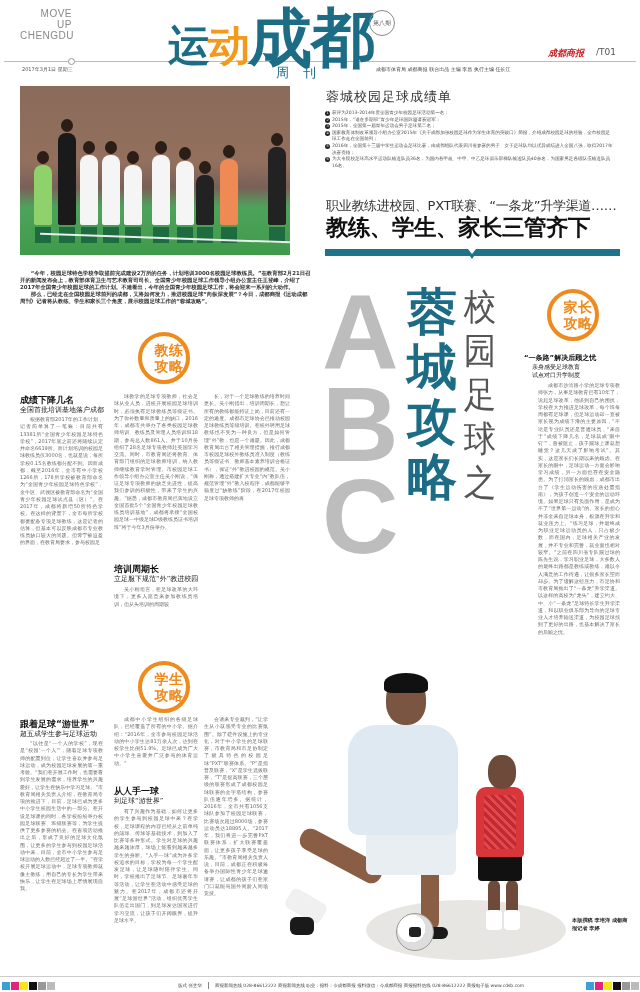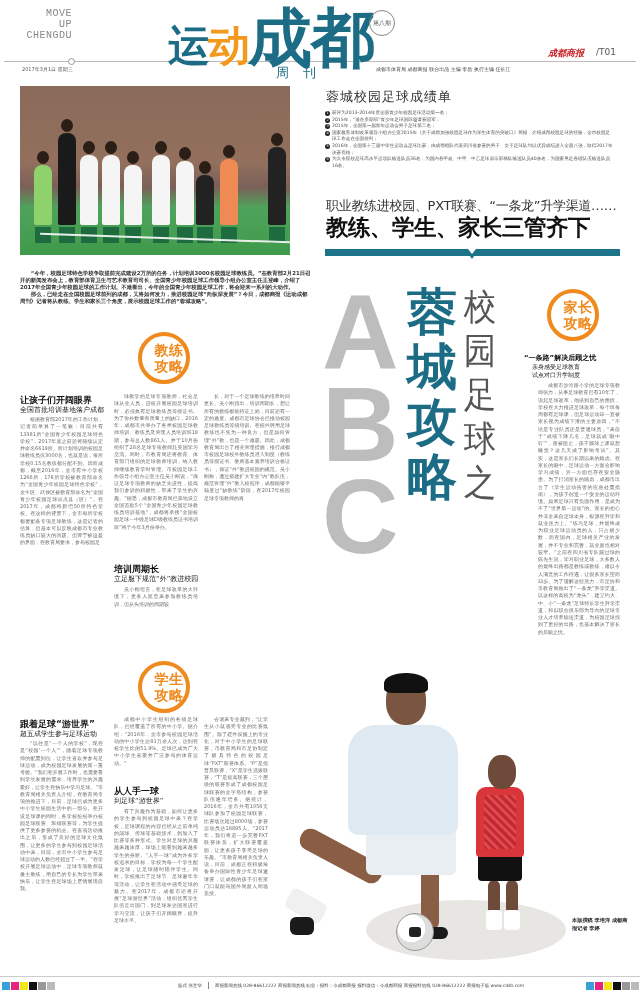--- a/index.html
+++ b/index.html
@@ -1,20 +1,20 @@
 <!DOCTYPE html>
 <html><head>
 <meta charset="utf-8">
 <style>
   * { box-sizing: border-box; margin: 0; padding: 0; }
   html, body { width: 640px; height: 992px; background: #fff; overflow: hidden; }
   body { position: relative; font-family: "DejaVu Sans", sans-serif; color: #333; }
 
   
-  .move-up { position: absolute; left: 20px; top: 8px; width: 52px; text-align: right; font-family: Liberation Mono, monospace; font-size: 10px; line-height: 11px; color: #888; letter-spacing: 0.5px; font-weight: 300; }
+  .move-up { position: absolute; left: 20px; top: 8px; width: 52px; text-align: right; font-family: Liberation Sans, sans-serif; font-size: 10px; line-height: 11px; color: #888; letter-spacing: 0.5px; font-weight: 300; }
   .masthead-rule { position: absolute; left: 4px; right: 4px; top: 61px; height: 1px; background: #bbb; }
   .rule-dot { position: absolute; left: 68px; top: 58px; width: 7px; height: 7px; border: 1px solid #999; border-radius: 50%; background: #fff; }
   .date-line { position: absolute; left: 22px; top: 66px; font-size: 5px; color: #555; }
   .logo { position: absolute; left: 168px; top: 10px; height: 60px; font-family: "DejaVu Sans", sans-serif; font-weight: bold; font-size: 42px; letter-spacing: -2px; color: #1d6c86; line-height: 56px; }
   .logo .orange { color: #f39a1e; }
   .logo .cd { font-size: 64px; letter-spacing: -1px; }
   .issue-bubble { position: absolute; left: 369px; top: 10px; width: 26px; height: 26px; border: 1px solid #888; border-radius: 50%; font-size: 6px; color: #555; display: flex; align-items: center; justify-content: center; }
   .weekly { position: absolute; left: 276px; top: 64px; font-size: 13px; color: #1d6c86; letter-spacing: 14px; }
   .paper-brand { position: absolute; left: 548px; top: 47px; font-family: "DejaVu Serif", serif; font-size: 9px; color: #c8242a; font-weight: bold; font-style: italic; }
   .page-code { position: absolute; left: 596px; top: 47px; font-size: 9px; color: #555; }
@@ -170,21 +170,21 @@
 <div class="badge" style="left:138px;top:332px;">
     <span>教练攻略</span>
   </div>
 <div class="badge" style="left:138px;top:661px;">
     <span>学生攻略</span>
   </div>
 <div class="badge" style="left:547px;top:289px;">
     <span>家长攻略</span>
   </div>
 
-<div class="sec-head" style="left:20px;top:394px;">让孩子们开阔眼界</div>
+<div class="sec-head" style="left:20px;top:394px;">成绩下降几名</div>
 <div class="sec-sub" style="left:20px;top:405px;">全国首批培训基地落户成都</div>
 <div class="col" style="left:20px;top:416px;width:83px;height:214px;">根据教育部2017年的工作计划，记者简单算了一笔账：目前共有13381所“全国青少年校园足球特色学校”，2017年底之前还将陆续认定并命名6619所。而计划培训的校园足球教练员仅3000名，也就是说，每所学校0.15名教练都分配不到。因而成都，截至2016年，全市有中小学校1266所，178所学校被教育部命名为“全国青少年校园足球特色学校”，金牛区、武侯区被教育部命名为“全国青少年校园足球试点县（区）”。在2017年，成都将新增50所特色学校。在这样的背景下，全市每所学校都要配备专项足球教练，这是记者的估算，但基本可以反映成都市专业教练员缺口较大的问题。但蓉宁被迫盈的界面，在教育局要求，参与校园足</div>
 <div class="col" style="left:114px;top:393px;width:84px;height:160px;">球教学的足球专项教师，社会足球从业人员，进校开展校园足球培训时，必须执有足球教练员等级证书。为了弥补数量和质量上的缺口，2016年，成都市共举办了各类校园足球教师培训、教练员及管理人员培训班18期，参与总人数861人。并于10月份组织了28名足球专项教师赴英国学习交流。同时，市教育局还将教育、体育部门组织的足球教师培训，纳入教师继续教育学时管理。市校园足球工作领导小组办公室主任吴小刚说，“保证足球专项教师的缺乏先进性，提高我们参训的积极性，带来了学生的兴趣。”据悉，成都市教育局已落地设立全国首批5个“全国青少年校园足球教练员培训基地”，成都将承接“全国校园足球一中级足球D级教练员证书培训班”将于今年3月份举办。</div>
 <div class="sec-head" style="left:114px;top:563px;">培训周期长</div>
 <div class="sec-sub" style="left:114px;top:574px;">立足服下规范“外”教进校园</div>
 <div class="col" style="left:114px;top:586px;width:84px;height:36px;">吴小刚坦言，在足球改革的大环境下，更多人愿意来参加教练员培训，但从头培训的周期较</div>
 <div class="col" style="left:204px;top:393px;width:86px;height:236px;">长，对于一个足球教练的培养时间更长。吴小刚指出，培训周期长，想让所有的教练都能持证上岗，目前还有一定的难度。成都市足球协会已推动校园足球教练员等级培训。在校外聘用足球教练也不失为一种良方，但是如何管理“外”教，也是一个难题。因此，成都教育局出台了相关管理措施，推行成都市校园足球校外教练员准入制度（教练员等级证书、教师基本素养培训合格证书），保证“外”教进校园的规范。吴小刚称，通过搭建扩大专业“内”教队伍，规范管理“外”教入校程序，成都能够平稳度过“缺教练”阶段，在2017年校园足球专项教师的再</div>
 
 <div class="sec-head" style="left:20px;top:718px;">跟着足球“游世界”</div>
 <div class="sec-sub" style="left:20px;top:729px;">超五成学生参与足球运动</div>

